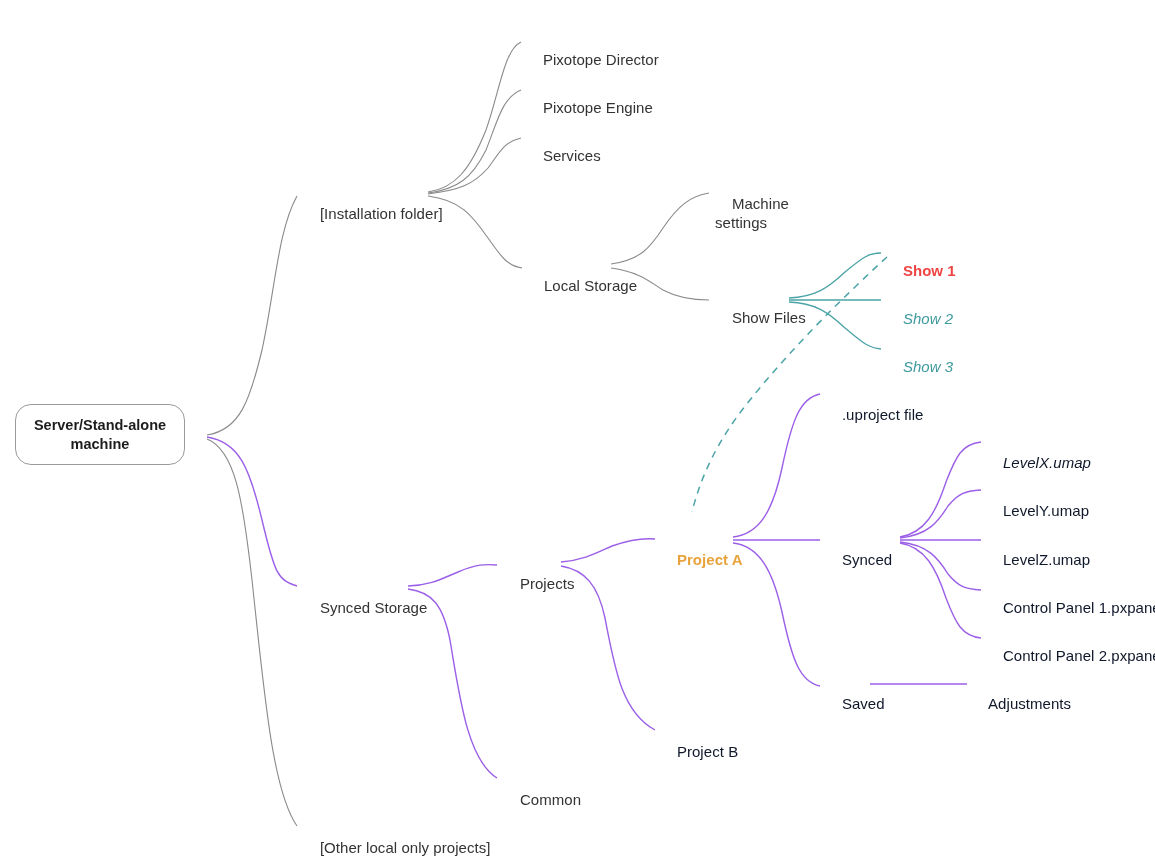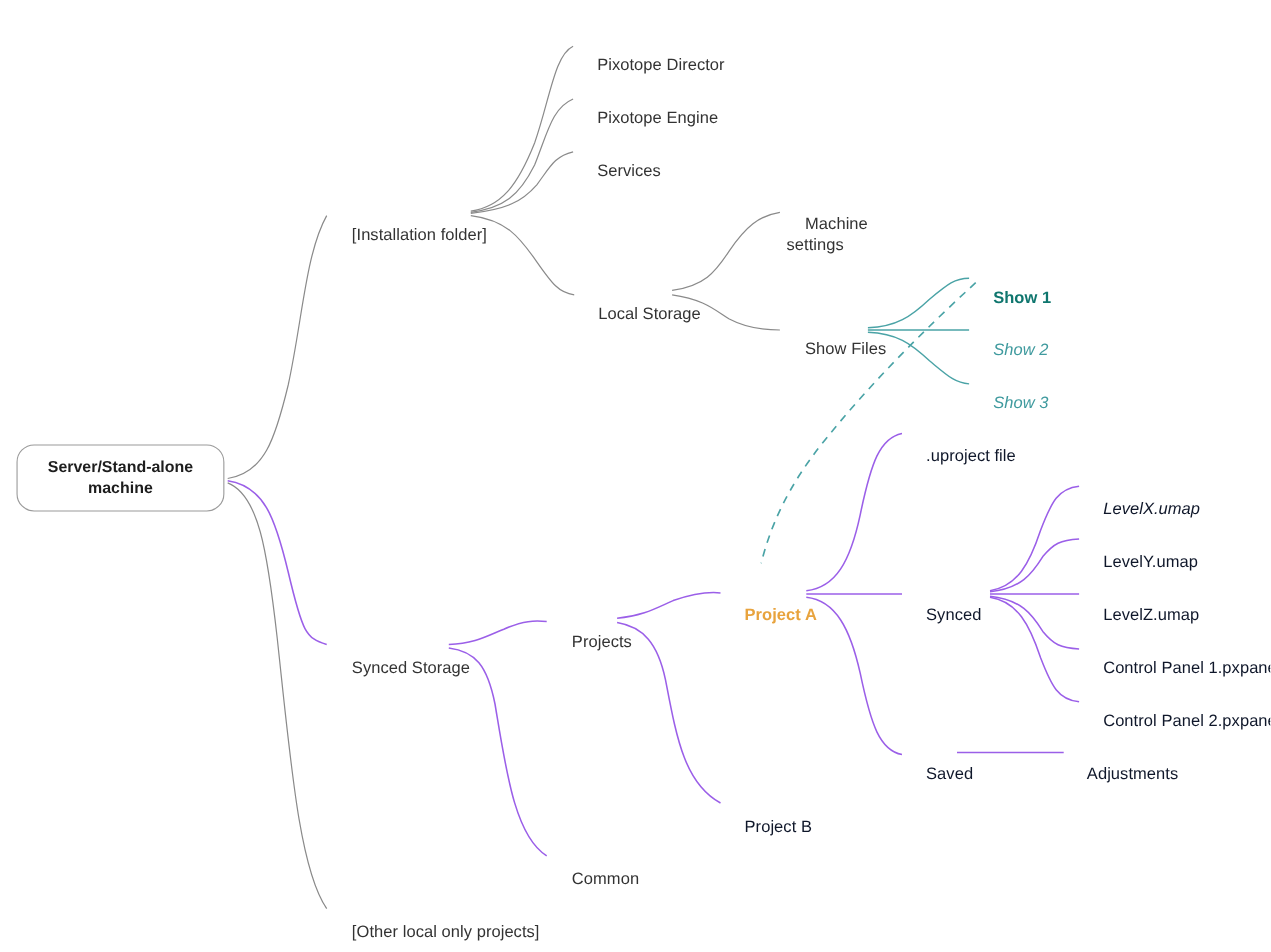--- a/index.html
+++ b/index.html
@@ -26,29 +26,29 @@
   }
   .node {
     position: absolute;
     white-space: pre;
     font-size: 15px;
     line-height: 19px;
     letter-spacing: 0.05px;
   }
   .node.gray   { color: #333333; font-weight: 400; }
   .node.teal   { color: #3f9a9e; font-weight: 400; font-style: italic; }
-  .node.tealb  { color: #0f766e; font-weight: 700; }
+  .node.tealb  { color: #ef4444; font-weight: 700; }
   .node.orange { color: #0f172a; font-weight: 400; }
   .node.orangeb{ color: #e8a33d; font-weight: 700; }
 
   .root-box {
     position: absolute;
     left: 15px;
     top: 404px;
-    width: 189px;
+    width: 170px;
     height: 61px;
     border: 1.1px solid #9a9a9a;
     border-radius: 16px;
     background: #ffffff;
     box-sizing: border-box;
     display: flex;
     align-items: center;
     justify-content: center;
     text-align: center;
   }

